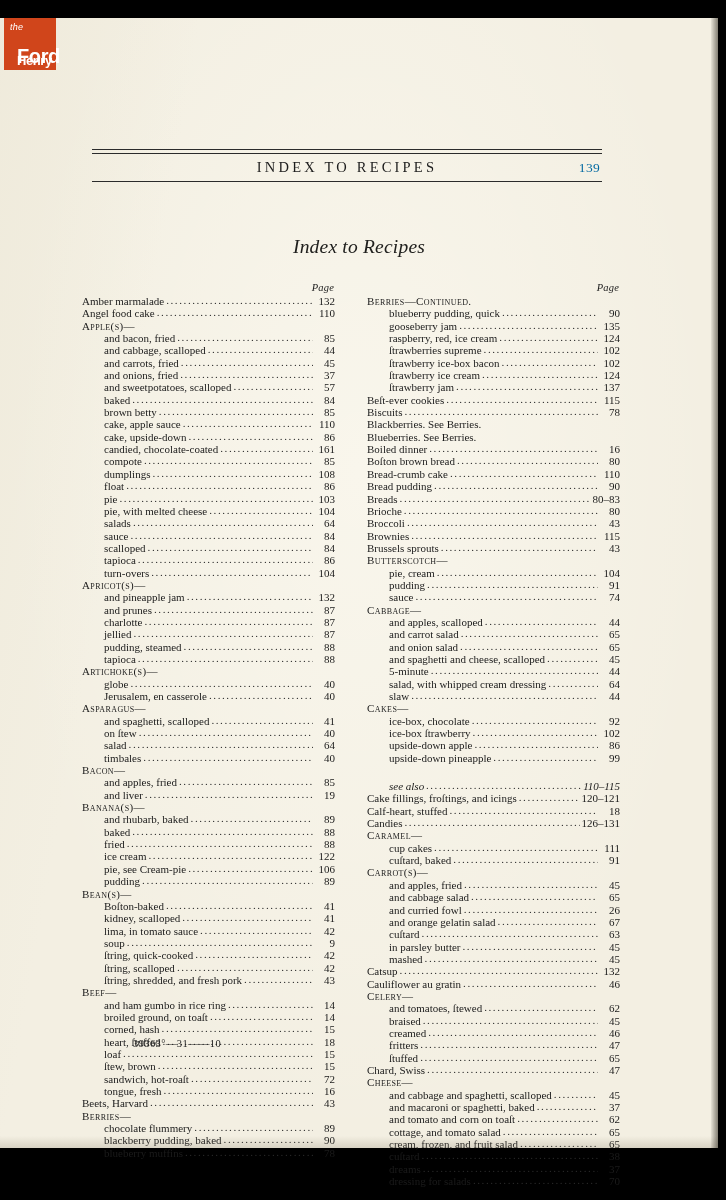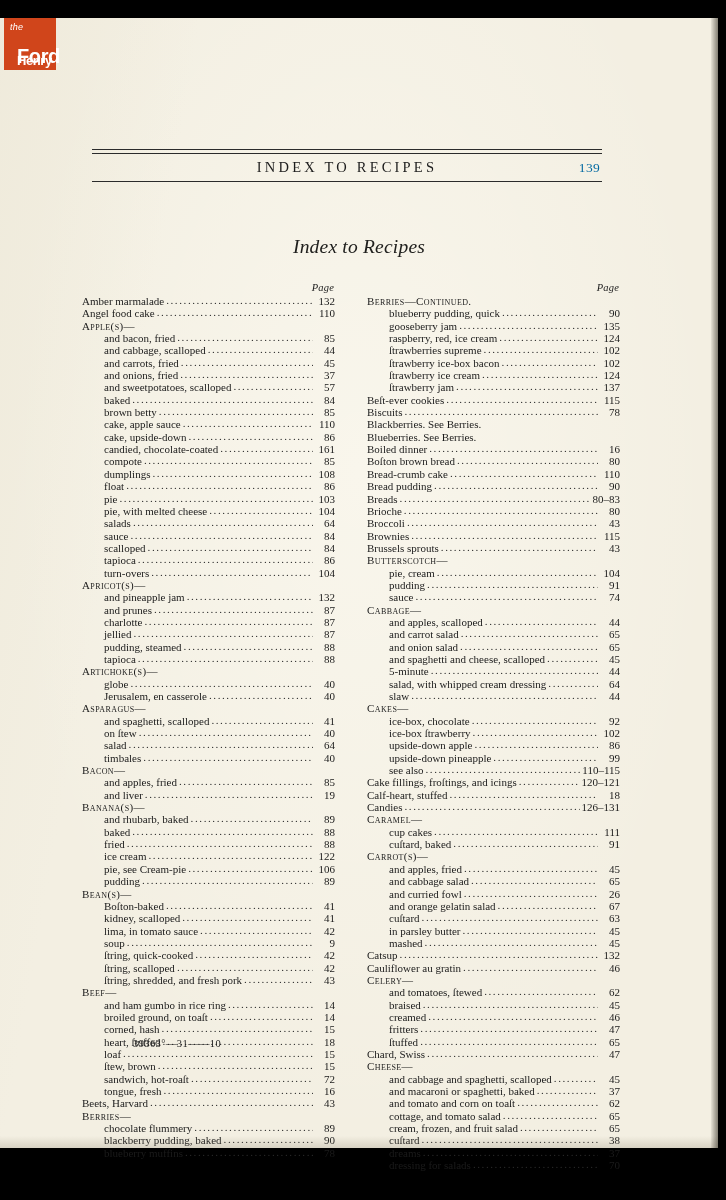--- a/index.html
+++ b/index.html
@@ -98,21 +98,21 @@
     color:#2a2a2a;
     margin:0 2px 0 2px;
     transform:translateY(-1px);
   }
   .row .n{flex:0 0 auto;text-align:right;min-width:20px;}
 
   .ind1 .t{padding-left:22px;}
   .head{font-variant:small-caps;letter-spacing:.4px;text-align:right;}
   .head .t{padding-left:0;}
   .plain .lead{visibility:hidden;}
-  .ital{}
+  .ital{font-style:italic;margin-top:16px;}
 
   
   #footer{
     position:absolute;left:133px;top:1020px;
     font-size:10.5px;letter-spacing:.4px;color:#1e1e1e;
   }
 </style>
 </head>
 <body>
 

